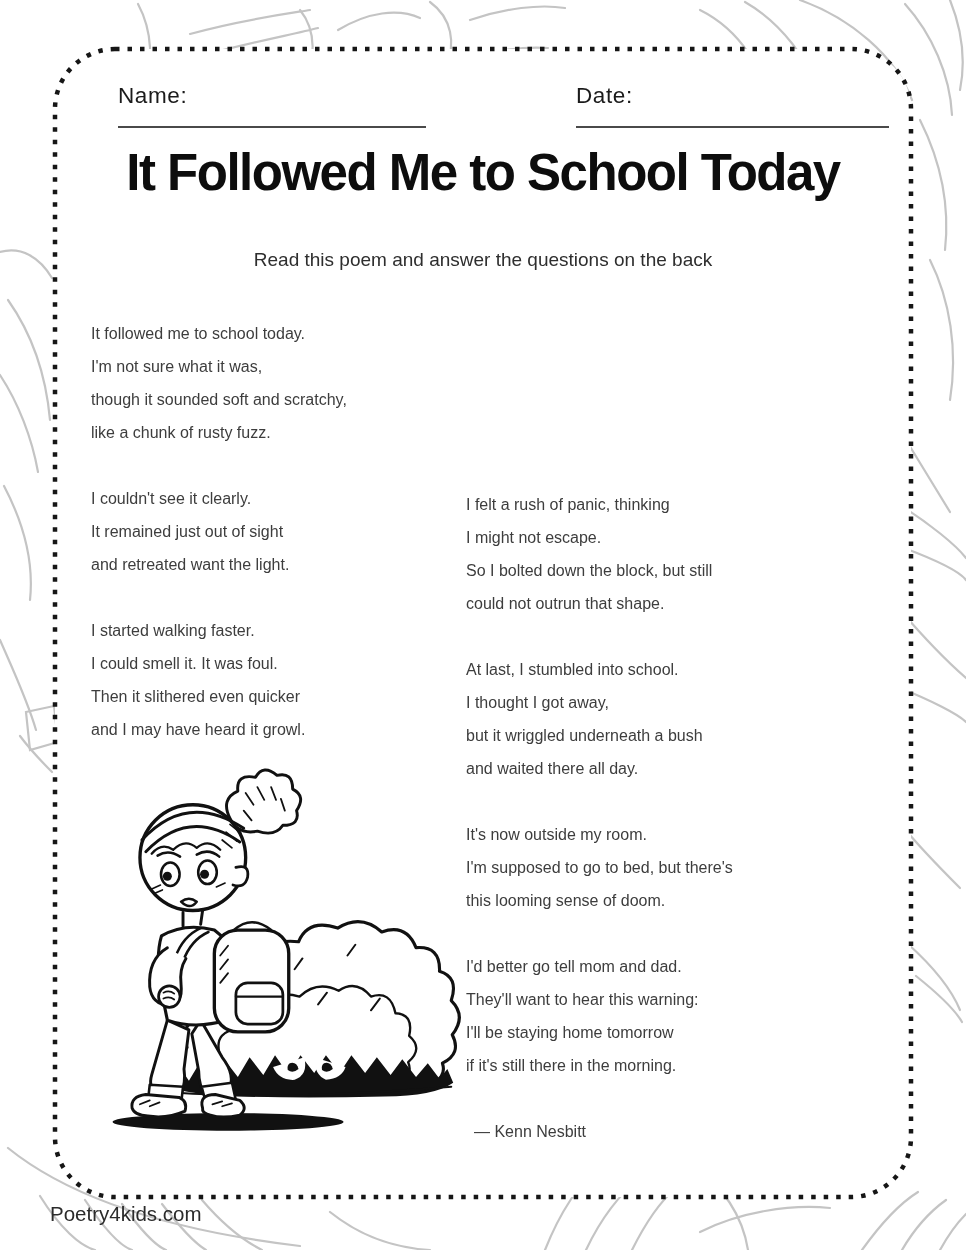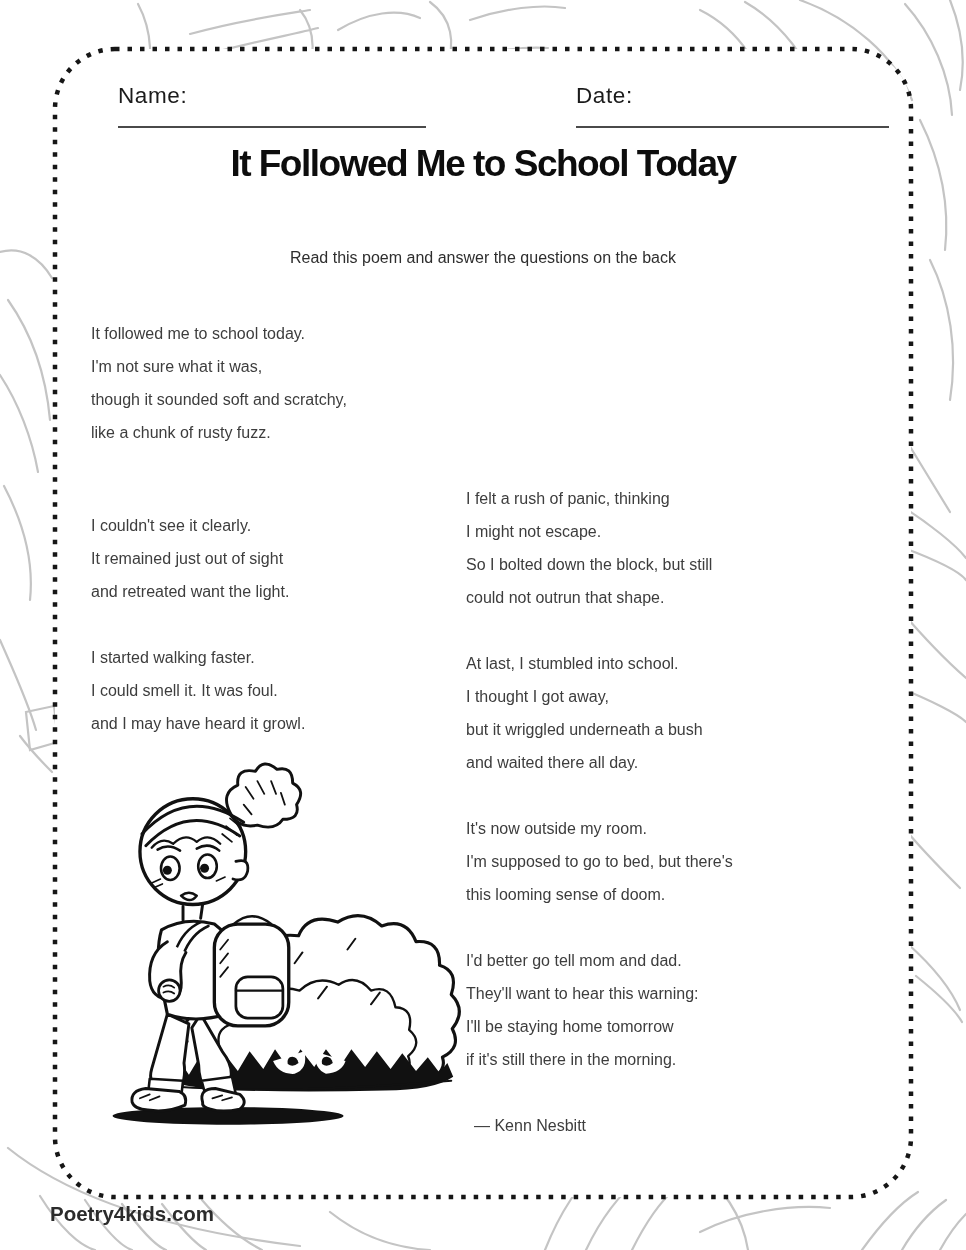--- a/index.html
+++ b/index.html
@@ -15,41 +15,41 @@
   
   .field-group{position:absolute;top:34px;margin-left:18px;}
   .field-group.name{left:45px;width:308px;}
   .field-group.date{left:503px;width:313px;}
   .field-label{font-size:22.5px;color:#1b1b1b;letter-spacing:.6px;}
   .write-line{display:block;margin-top:15px;border-bottom:2px solid #4a4a4a;height:2px;cursor:text;}
 
   
   .worksheet-title{
     position:absolute;top:94px;left:0;width:100%;text-align:center;
-    font-size:37px;font-weight:700;letter-spacing:-1.5px;color:#0d0d0d;
+    font-size:51px;font-weight:700;letter-spacing:-1.5px;color:#0d0d0d;
   }
   .worksheet-subtitle{
     position:absolute;top:200px;left:0;width:100%;text-align:center;
-    font-size:16px;color:#2e2e2e;
+    font-size:19px;color:#2e2e2e;
   }
 
   
   .poem{
     position:absolute;left:36px;top:268px;right:14px;
     font-size:16px;line-height:33px;color:#3d3d3d;
   }
   .stanza{margin:0 0 33px 0;}
   .poem-columns{display:flex;align-items:flex-end;}
   .col-left{width:375px;flex:none;}
   .col-right{flex:1;}
   .illustration-wrap{width:372px;height:385px;margin-top:-16px;}
   .attribution{margin-top:0;padding-left:8px;color:#3d3d3d;}
 
   
-  .footer-left{position:absolute;left:50px;top:1202px;font-size:20.5px;color:#2b2b2b;z-index:3;cursor:pointer;font-weight:bold;}
+  .footer-left{position:absolute;left:50px;top:1202px;font-size:20.5px;color:#2b2b2b;z-index:3;cursor:pointer;}
   .footer-right{position:absolute;right:55px;top:1250px;font-size:28px;color:#0f766e;z-index:3;}
 </style>
 </head>
 <body>
 
 <svg class="bg-layer" viewBox="0 0 966 1250" xmlns="http://www.w3.org/2000/svg" aria-hidden="true">
   <g stroke="#c4c4c4" stroke-width="2.2" fill="none" stroke-linecap="round">
 
     <path d="M138,4 C152,30 154,62 143,98"></path>
     <path d="M143,98 C190,80 250,68 300,62"></path>
@@ -134,20 +134,21 @@
     <div class="poem-columns">
       <div class="col-left">
         <div class="stanza">
           <div>I couldn't see it clearly.</div>
           <div>It remained just out of sight</div>
           <div>and retreated want the light.</div>
         </div>
         <div class="stanza">
           <div>I started walking faster.</div>
           <div>I could smell it. It was foul.</div>
+          <div>Then it slithered even quicker</div>
           <div>and I may have heard it growl.</div>
         </div>
 
         <div class="illustration-wrap">
           <svg viewBox="0 0 380 392" width="372" height="385" xmlns="http://www.w3.org/2000/svg">
             <g stroke="#111" fill="none" stroke-linecap="round" stroke-linejoin="round">
 
               <g>
                 <path fill="#fff" stroke-width="3.2" d="M85,328 Q70,302 98,290 Q88,263 120,257 Q114,233 146,230 Q142,202 177,204 Q178,178 212,182 Q222,158 252,168 Q276,153 297,172 Q322,163 332,188 Q357,186 356,212 Q376,218 368,242 Q384,258 369,277 Q379,296 359,306 Q364,322 344,328 Z"></path>
                 <path stroke-width="2.4" d="M112,326 Q108,300 131,295 Q126,273 152,271 Q152,249 179,252 Q186,230 213,238 Q231,221 253,232 Q271,220 286,238 Q306,231 311,255 Q330,256 325,278 Q340,291 324,305 Q330,319 312,326"></path>

